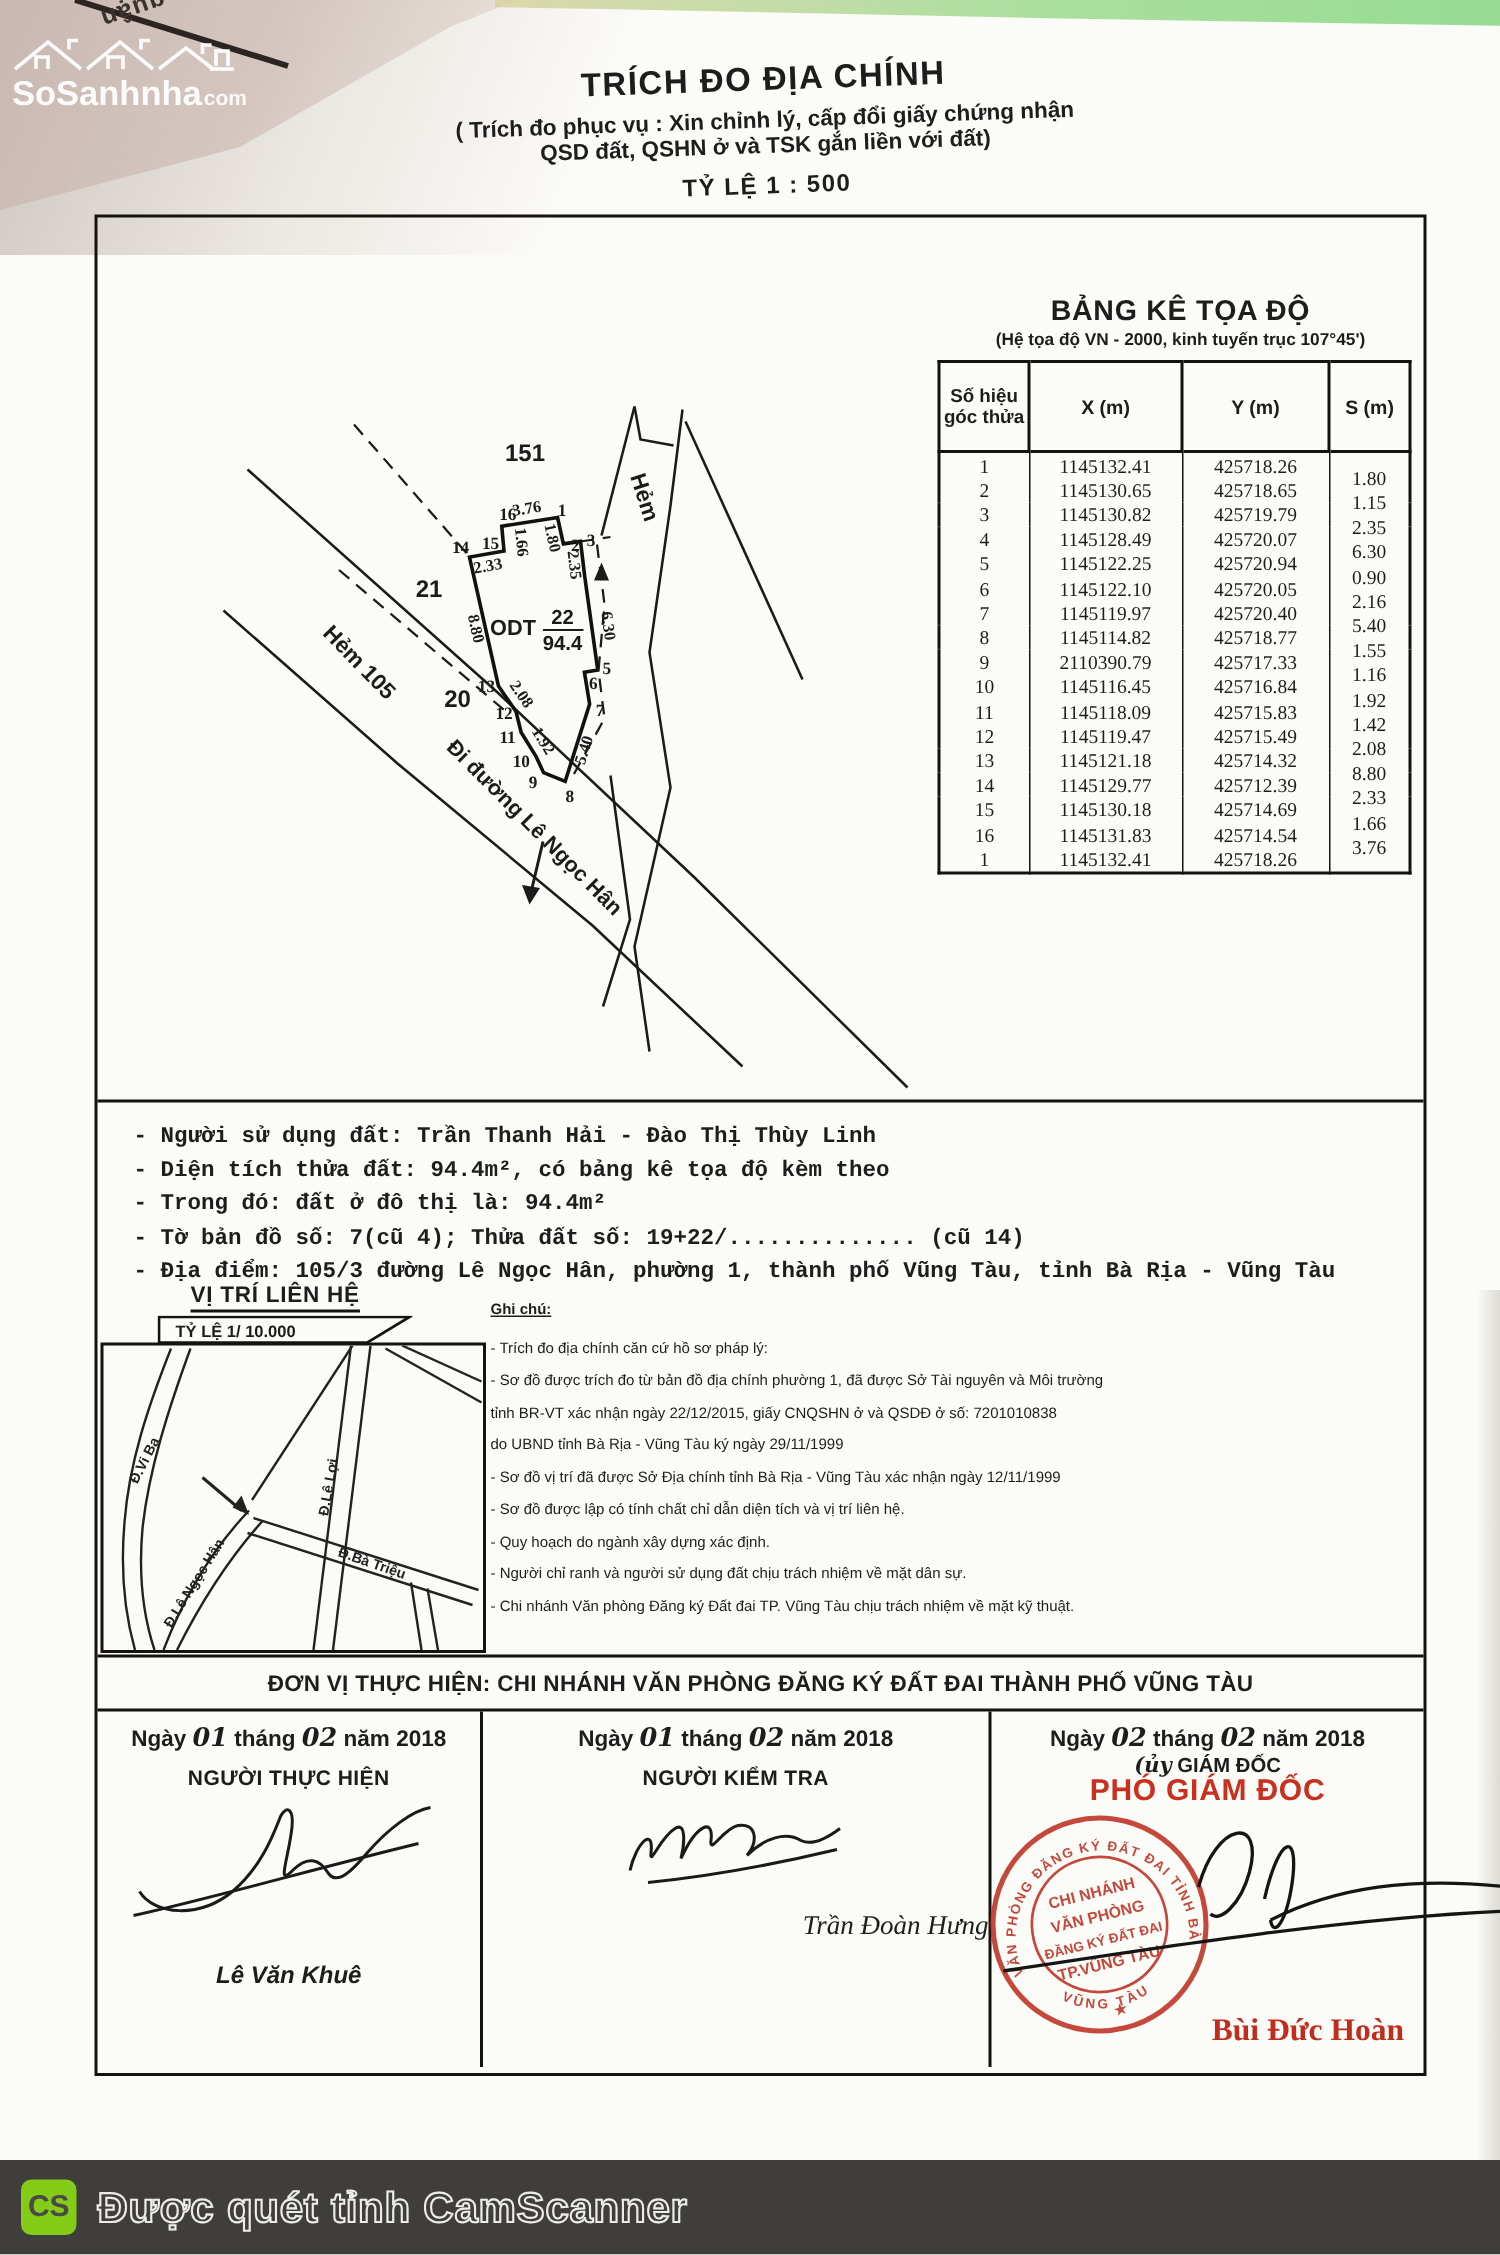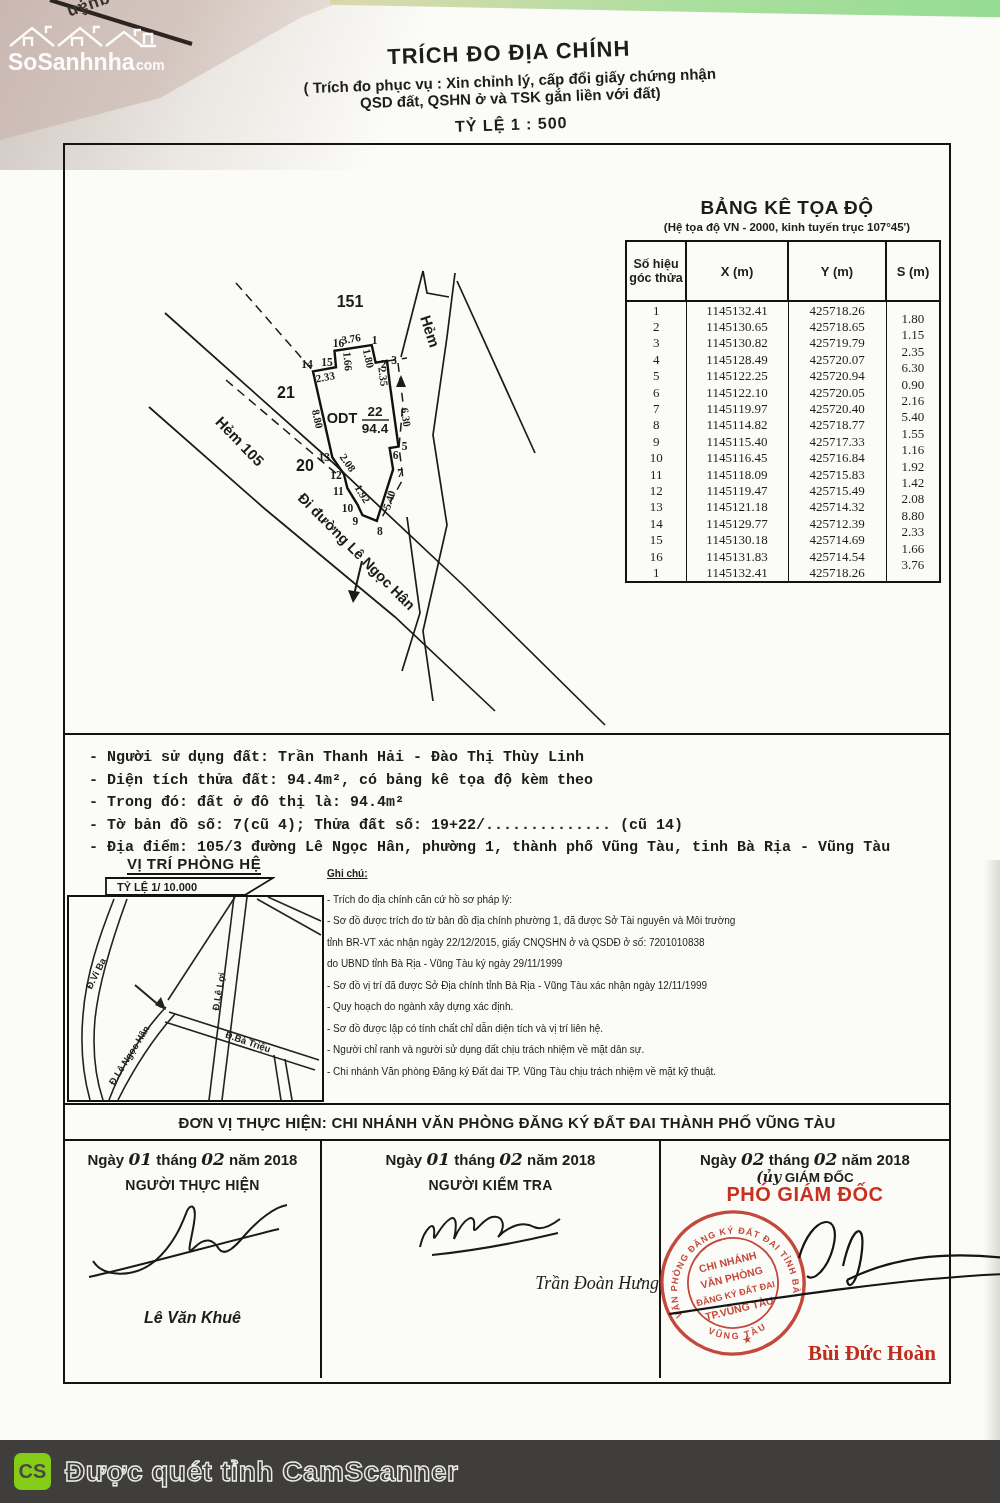--- a/index.html
+++ b/index.html
@@ -247,21 +247,21 @@
               <td class="s"><span>2.16</span></td>
             </tr>
             <tr>
               <td class="vl">8</td>
               <td class="vl">1145114.82</td>
               <td class="vl">425718.77</td>
               <td class="s"><span>5.40</span></td>
             </tr>
             <tr>
               <td class="vl">9</td>
-              <td class="vl">1145115.40</td>
+              <td class="vl">2110390.79</td>
               <td class="vl">425717.33</td>
               <td class="s"><span>1.55</span></td>
             </tr>
             <tr>
               <td class="vl">10</td>
               <td class="vl">1145116.45</td>
               <td class="vl">425716.84</td>
               <td class="s"><span>1.16</span></td>
             </tr>
             <tr>
@@ -313,21 +313,21 @@
 
   <div class="info-section">
     <div class="bullets" id="bullets">
         <div>- Người sử dụng đất: Trần Thanh Hải - Đào Thị Thùy Linh</div>
         <div>- Diện tích thửa đất: 94.4m², có bảng kê tọa độ kèm theo</div>
         <div>- Trong đó: đất ở đô thị là: 94.4m²</div>
         <div>- Tờ bản đồ số: 7(cũ 4);    Thửa đất số: 19+22/.............. (cũ 14)</div>
         <div>- Địa điểm: 105/3 đường Lê Ngọc Hân, phường 1, thành phố Vũng Tàu, tỉnh Bà Rịa - Vũng Tàu</div>
       </div>
 
-    <div class="vt-title">VỊ TRÍ PHÒNG HỆ</div>
+    <div class="vt-title">VỊ TRÍ LIÊN HỆ</div>
     <svg class="vt-flag" width="170" height="20">
       <polygon points="1,1 168,1 140,18 1,18" fill="none" stroke="#15130f" stroke-width="1.8"></polygon>
       <text x="12" y="14" font-size="11" font-weight="bold" fill="#1b1b1b">TỶ LỆ 1/ 10.000</text>
     </svg>
 
     <svg class="minimap" viewBox="0 0 253 203">
       <g stroke="#222" stroke-width="1.6" fill="none">
         <path d="M45 2 C30 40 17 78 14 118 C11 152 14 178 21 203"></path>
         <path d="M58 2 C43 43 30 84 26 122 C23 156 27 182 34 203"></path>
         <line x1="165" y1="0" x2="140" y2="203"></line>
@@ -351,22 +351,22 @@
     </svg>
 
     <div class="ghichu">
       <div class="gtitle">Ghi chú:</div>
       <div id="ghichu-lines">
           <div>- Trích đo địa chính căn cứ hồ sơ pháp lý:</div>
           <div>- Sơ đồ được trích đo từ bản đồ địa chính phường 1, đã được Sở Tài nguyên và Môi trường</div>
           <div>tỉnh BR-VT xác nhận ngày 22/12/2015, giấy CNQSHN ở và QSDĐ ở số: 7201010838</div>
           <div>do UBND tỉnh Bà Rịa - Vũng Tàu ký ngày 29/11/1999</div>
           <div>- Sơ đồ vị trí  đã được Sở Địa chính tỉnh Bà Rịa - Vũng Tàu xác nhận ngày 12/11/1999</div>
+          <div>- Sơ đồ được lập có tính chất chỉ dẫn diện tích và vị trí liên hệ.</div>
           <div>- Quy hoạch do ngành xây dựng xác định.</div>
-          <div>- Sơ đồ được lập có tính chất chỉ dẫn diện tích và vị trí liên hệ.</div>
           <div>- Người chỉ ranh và người sử dụng đất chịu trách nhiệm về mặt dân sự.</div>
           <div>- Chi nhánh Văn phòng Đăng ký Đất đai TP. Vũng Tàu chịu trách nhiệm về mặt kỹ thuật.</div>
         </div>
     </div>
   </div>
 
   <div class="donvi">ĐƠN VỊ THỰC HIỆN: CHI NHÁNH VĂN PHÒNG ĐĂNG KÝ ĐẤT ĐAI THÀNH PHỐ VŨNG TÀU</div>
 
   <div class="signs">
     <div class="sig-col col1">

